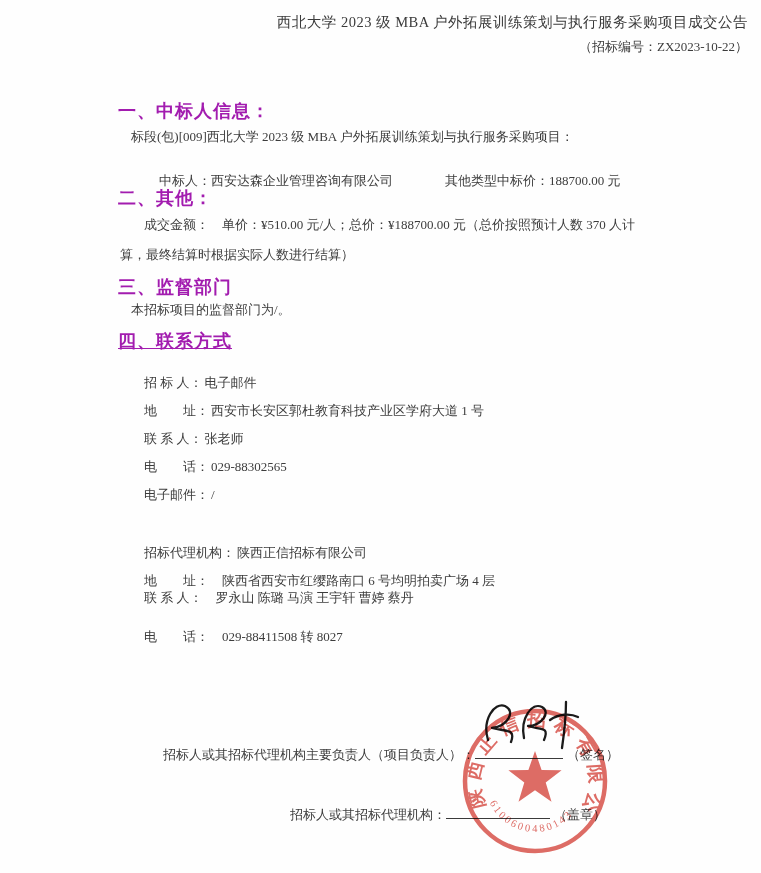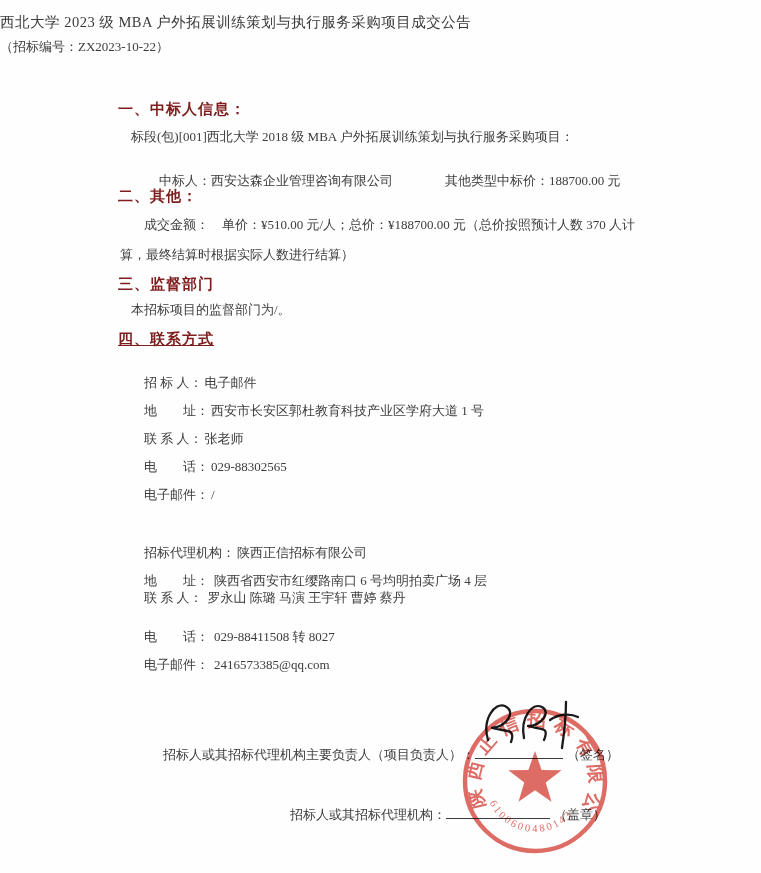--- a/index.html
+++ b/index.html
@@ -2,44 +2,44 @@
 <html><head>
 <meta charset="utf-8">
 <style>
   html,body { margin:0; padding:0; background:#ffffff; }
   .page {
     position:relative; width:761px; height:873px; background:#fefefe;
     font-family:"Liberation Serif","DejaVu Serif",serif;
     color:#3c3c3c; overflow:hidden;
   }
   .line { position:absolute; white-space:pre; font-size:13px; line-height:1.25; }
-  .center { left:0; right:13px; text-align:left; }
+  .center { left:0; right:13px; text-align:right; }
   .title { font-size:14.5px; color:#3a3a3a; letter-spacing:0.5px; }
   .subtitle { font-size:13px; }
-  .heading { font-weight:bold; font-size:15px; color:#7f1d1d; letter-spacing:1px; }
+  .heading { font-weight:bold; font-size:18px; color:#a21caf; letter-spacing:1px; }
   .val { margin-left:2px; }
-  .val-gap { margin-left:5px; }
+  .val-gap { margin-left:13px; }
   .price-gap { margin-left:52px; }
   .uline { display:inline-block; border-bottom:1.3px solid #3a3a3a; height:13px; vertical-align:baseline; }
   .sig-uline { width:88px; }
   .stamp-uline { width:104px; }
   .suffix { margin-left:4px; }
   .seal-svg { position:absolute; left:450px; top:696px; mix-blend-mode:multiply; opacity:0.85; }
   .signature-svg { position:absolute; left:478px; top:694px; }
 </style>
 </head>
 <body>
 
 <div class="page">
 
   <div class="line center title" style="top:13px;">西北大学 2023 级 MBA 户外拓展训练策划与执行服务采购项目成交公告</div>
   <div class="line center subtitle" style="top:39px;">（招标编号：ZX2023-10-22）</div>
 
   <div class="line heading" style="left:118px; top:100px;">一、中标人信息：</div>
-  <div class="line" style="left:131px; top:129px;">标段(包)[001]西北大学 2018 级 MBA 户外拓展训练策划与执行服务采购项目：</div>
+  <div class="line" style="left:131px; top:129px;">标段(包)[009]西北大学 2023 级 MBA 户外拓展训练策划与执行服务采购项目：</div>
   <div class="line" style="left:146px; top:157px;">
     <span>中标人：西安达森企业管理咨询有限公司</span><span class="price-gap">其他类型中标价：188700.00 元</span>
   </div>
 
   <div class="line heading" style="left:118px; top:187px;">二、其他：</div>
   <div class="line" style="left:144px; top:217px;">成交金额：　单价：¥510.00 元/人；总价：¥188700.00 元（总价按照预计人数 370 人计</div>
   <div class="line" style="left:120px; top:247px;">算，最终结算时根据实际人数进行结算）</div>
 
   <div class="line heading" style="left:118px; top:277px;font-family:Liberation Mono, monospace;">三、监督部门</div>
   <div class="line" style="left:131px; top:302px;">本招标项目的监督部门为/。</div>
@@ -67,23 +67,20 @@
   </div>
   <div class="line" style="left:131px; top:557px;">
     <span>地　　址：</span><span class="val-gap">陕西省西安市红缨路南口 6 号均明拍卖广场 4 层</span>
   </div>
   <div class="line" style="left:131px; top:574px;">
     <span>联 系 人：</span><span class="val-gap">罗永山 陈璐 马演 王宇轩 曹婷 蔡丹</span>
   </div>
   <div class="line" style="left:131px; top:613px;">
     <span>电　　话：</span><span class="val-gap">029-88411508 转 8027</span>
   </div>
-  <div class="line" style="left:131px; top:641px;">
-    <span>电子邮件：</span><span class="val-gap">2416573385@qq.com</span>
-  </div>
 
   <div class="line" style="left:150px; top:729px;">
     <span>招标人或其招标代理机构主要负责人（项目负责人）：</span><span class="uline sig-uline"></span><span class="suffix">（签名）</span>
   </div>
   <div class="line" style="left:277px; top:789px;">
     <span>招标人或其招标代理机构：</span><span class="uline stamp-uline"></span><span class="suffix">（盖章）</span>
   </div>
 
   <svg class="signature-svg" width="110" height="62" viewBox="0 0 110 62">
     <g fill="none" stroke="#1b1b1b" stroke-width="2.3" stroke-linecap="round" stroke-linejoin="round">

